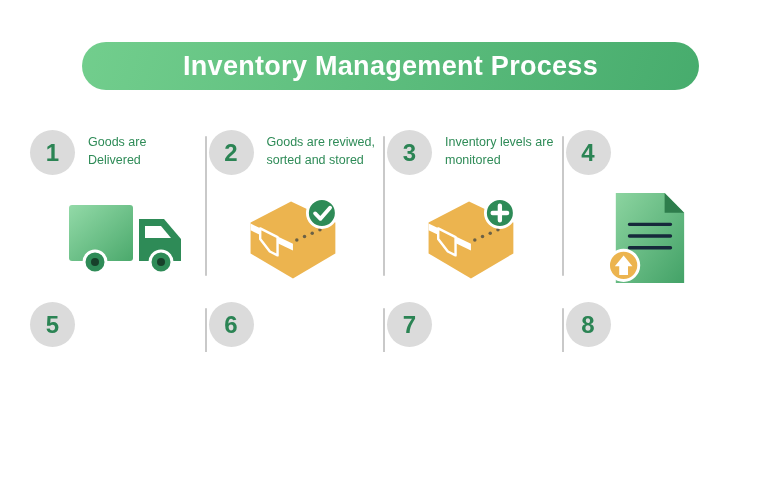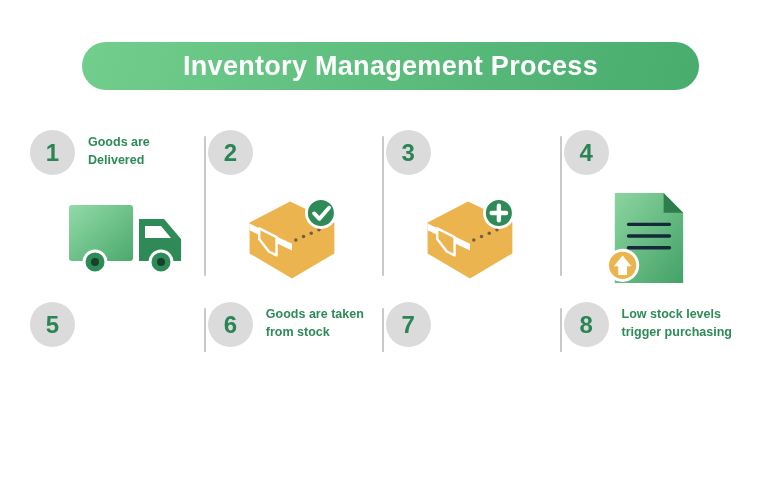--- a/index.html
+++ b/index.html
@@ -62,21 +62,21 @@
     display: flex; align-items: center; justify-content: center;
   }
   .num {
     color: var(--number-green);
     font-size: 24px;
     font-weight: bold;
   }
   .step-label {
     color: var(--label-green);
     font-size: 12.5px;
-    font-weight: bold;
+    font-weight: normal;
     line-height: 1.4;
     white-space: pre;
     padding-top: 4px;
   }
   .step-icon {
     margin-top: 12px;
     height: 104px;
     display: flex;
     align-items: center;
     justify-content: center;
@@ -116,20 +116,22 @@
           </svg>
         </div>
     <div class="divider"></div>
   </div>
 
   <div class="cell">
     <div class="step-head">
       <div class="num-circle">
         <span class="num">2</span>
       </div>
+      <div class="step-label">Goods are reviwed,
+sorted and stored</div>
     </div>
     <div class="step-icon">
           <svg width="106" height="94" viewBox="0 0 110 94">
   <path d="M54 8 L100 30 V62 L56 88 L12 62 V30 Z" fill="var(--box-yellow)"></path>
   <path d="M12 31 L56 52 L56 59 L12 38 Z" fill="#fff"></path>
   <path d="M22 36 L40 45 V64 L32 60 L22 47 Z" fill="var(--box-yellow)" stroke="#fff" stroke-width="2.5" stroke-linejoin="round"></path>
   <circle cx="60" cy="48" r="1.8" fill="#6b6146"></circle>
             <circle cx="68" cy="44.5" r="1.8" fill="#6b6146"></circle>
   <circle cx="76" cy="41" r="1.8" fill="#6b6146"></circle>
             <circle cx="84" cy="37.5" r="1.8" fill="#6b6146"></circle>
@@ -138,20 +140,22 @@
           </svg>
         </div>
     <div class="divider"></div>
   </div>
 
   <div class="cell">
     <div class="step-head">
       <div class="num-circle">
         <span class="num">3</span>
       </div>
+      <div class="step-label">Inventory levels are
+monitored</div>
     </div>
     <div class="step-icon">
           <svg width="106" height="94" viewBox="0 0 110 94">
   <path d="M54 8 L100 30 V62 L56 88 L12 62 V30 Z" fill="var(--box-yellow)"></path>
   <path d="M12 31 L56 52 L56 59 L12 38 Z" fill="#fff"></path>
   <path d="M22 36 L40 45 V64 L32 60 L22 47 Z" fill="var(--box-yellow)" stroke="#fff" stroke-width="2.5" stroke-linejoin="round"></path>
   <circle cx="60" cy="48" r="1.8" fill="#6b6146"></circle>
             <circle cx="68" cy="44.5" r="1.8" fill="#6b6146"></circle>
   <circle cx="76" cy="41" r="1.8" fill="#6b6146"></circle>
             <circle cx="84" cy="37.5" r="1.8" fill="#6b6146"></circle>
@@ -208,22 +212,20 @@
           </svg>
         </div>
     <div class="divider"></div>
   </div>
 
   <div class="cell">
     <div class="step-head">
       <div class="num-circle">
         <span class="num">6</span>
       </div>
-      <div class="step-label">Goods are taken
-from stock</div>
     </div>
     <div class="step-icon">
           <svg width="106" height="94" viewBox="0 0 110 94">
   <path d="M54 8 L100 30 V62 L56 88 L12 62 V30 Z" fill="var(--box-yellow)"></path>
   <path d="M12 31 L56 52 L56 59 L12 38 Z" fill="#fff"></path>
   <path d="M22 36 L40 45 V64 L32 60 L22 47 Z" fill="var(--box-yellow)" stroke="#fff" stroke-width="2.5" stroke-linejoin="round"></path>
   <circle cx="60" cy="48" r="1.8" fill="#6b6146"></circle>
             <circle cx="68" cy="44.5" r="1.8" fill="#6b6146"></circle>
   <circle cx="76" cy="41" r="1.8" fill="#6b6146"></circle>
             <circle cx="84" cy="37.5" r="1.8" fill="#6b6146"></circle>
@@ -267,22 +269,20 @@
           </svg>
         </div>
     <div class="divider"></div>
   </div>
 
   <div class="cell">
     <div class="step-head">
       <div class="num-circle">
         <span class="num">8</span>
       </div>
-      <div class="step-label">Low stock levels
-trigger purchasing</div>
     </div>
     <div class="step-icon">
           <svg width="100" height="106" viewBox="0 0 108 114">
   <rect x="16" y="2" width="7" height="106" fill="var(--badge-green)"></rect>
   <rect x="84" y="2" width="7" height="106" fill="var(--badge-green)"></rect>
   <rect x="8" y="38" width="91" height="9" fill="var(--badge-green)"></rect>
   <rect x="8" y="67" width="91" height="9" fill="var(--badge-green)"></rect>
   <rect x="8" y="96" width="91" height="9" fill="var(--badge-green)"></rect>
 
   <rect x="28" y="18" width="20" height="20" fill="var(--box-yellow)"></rect>

